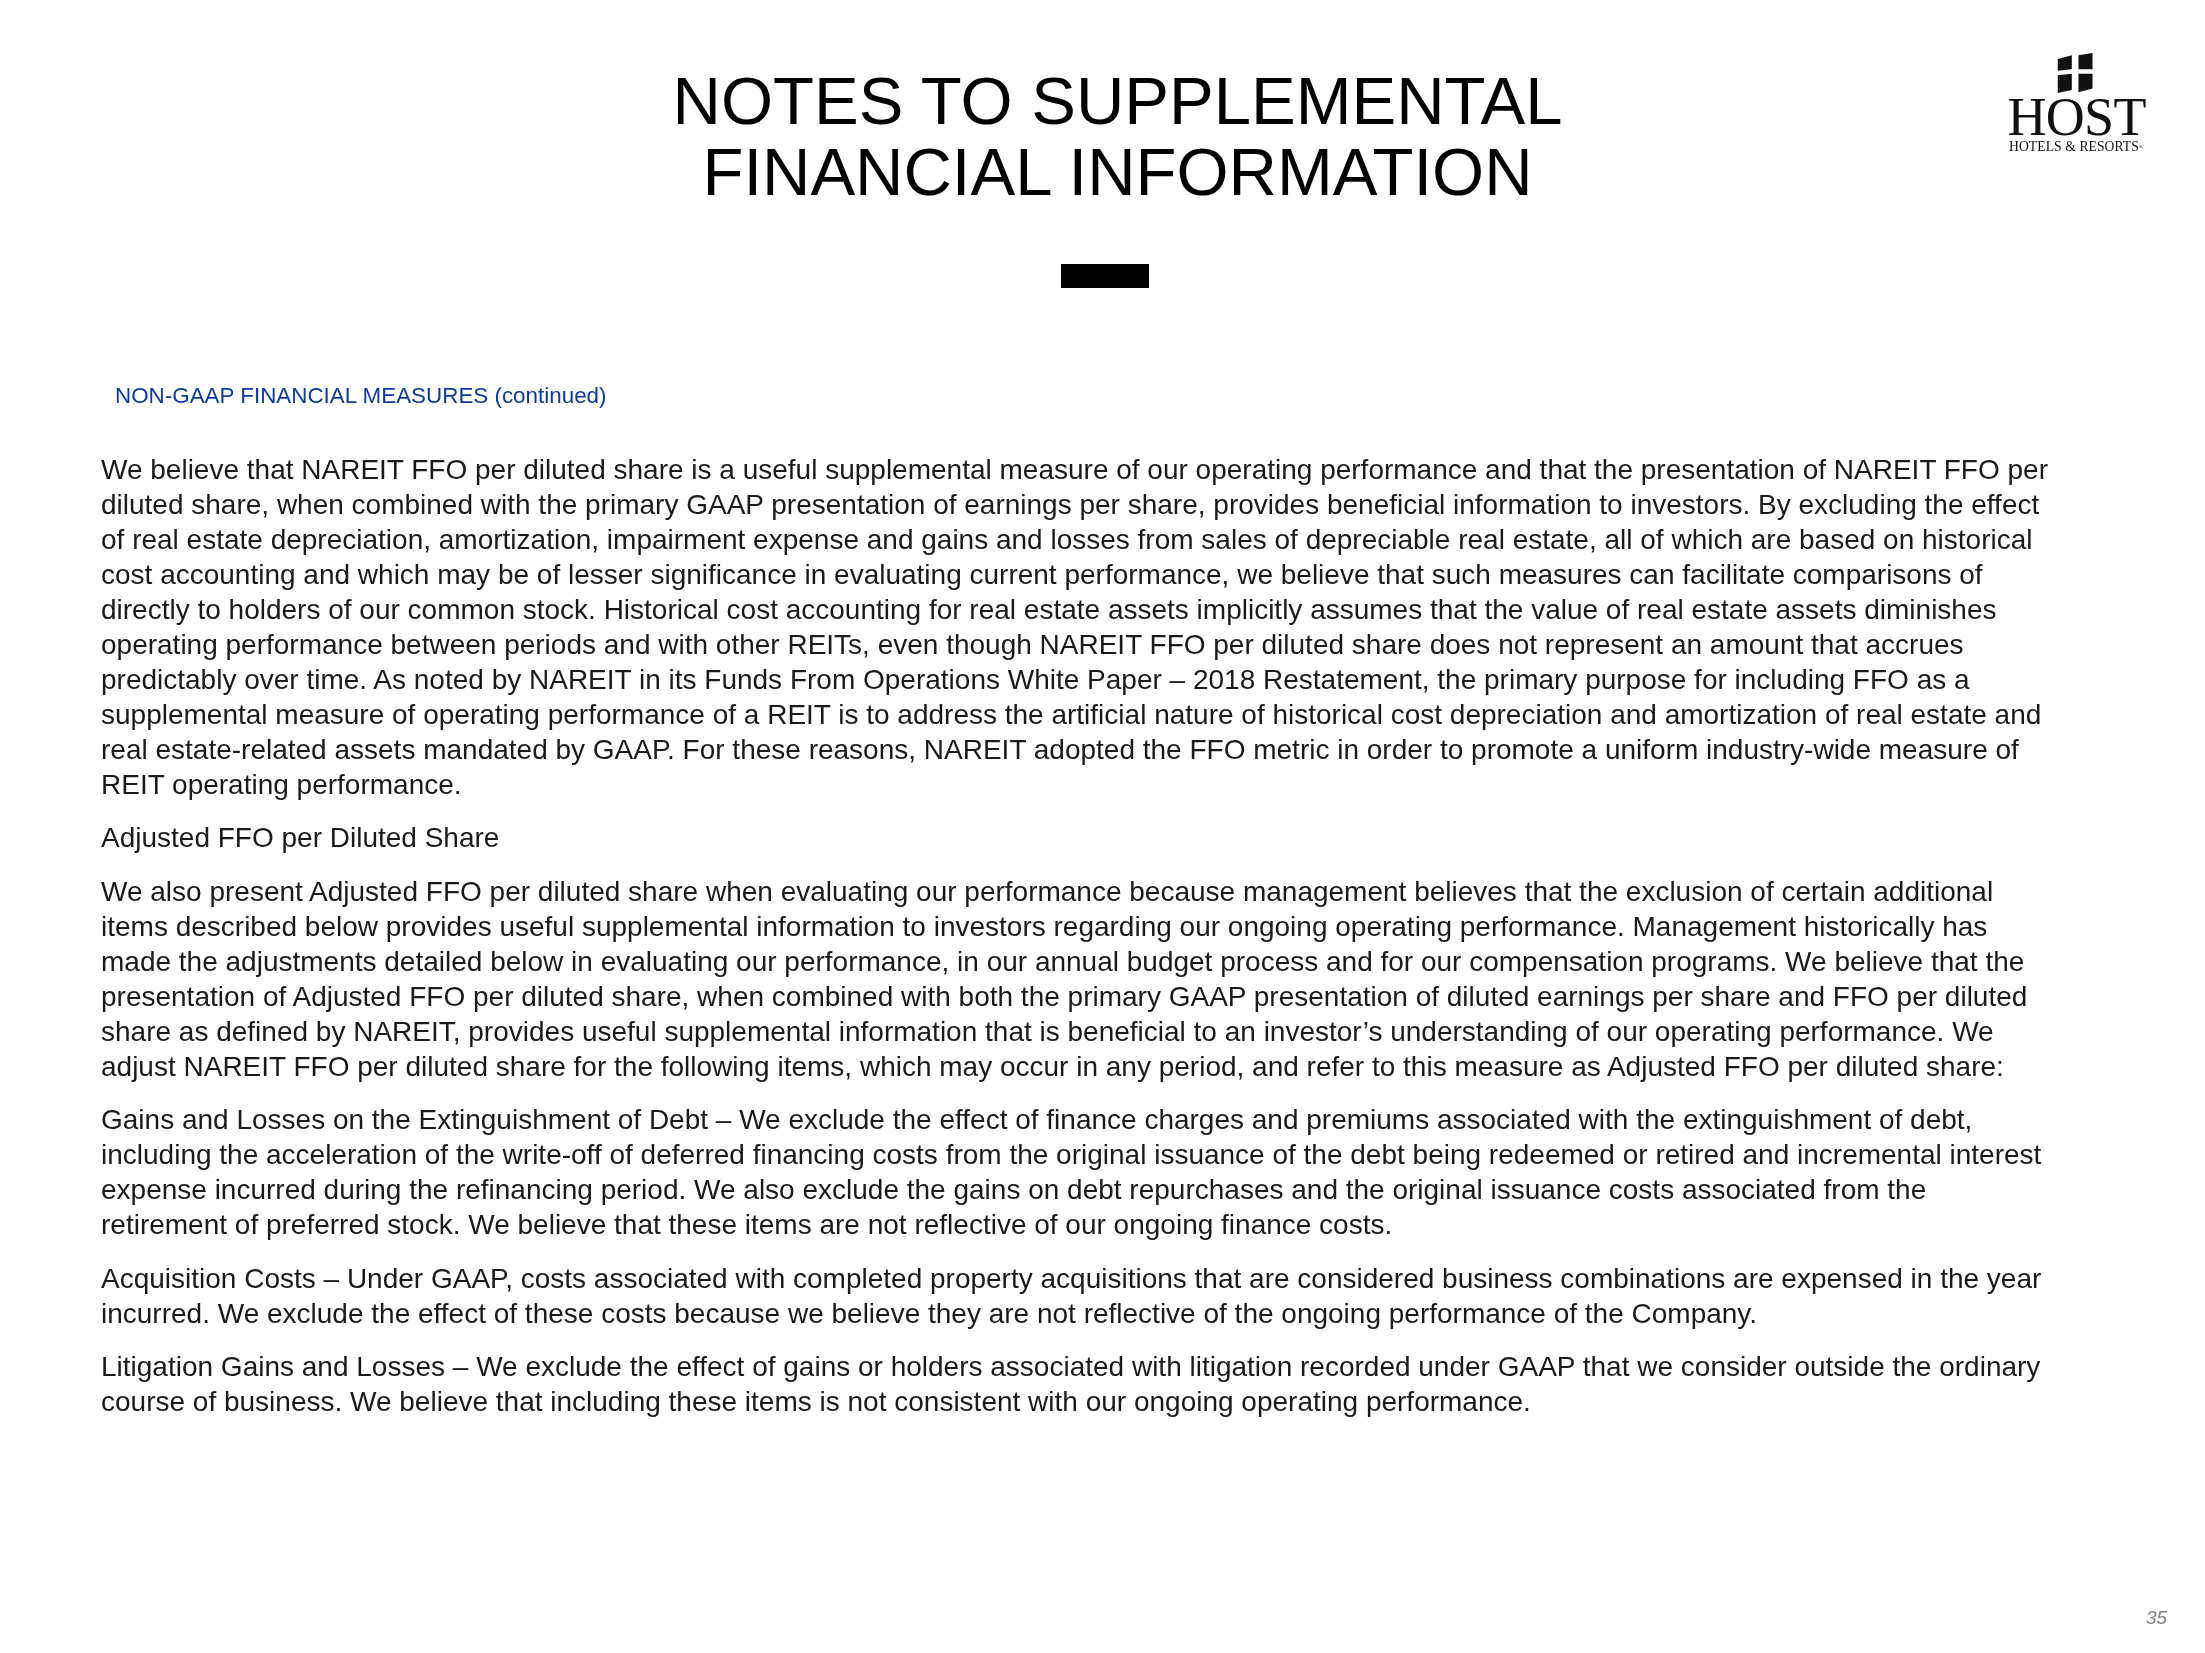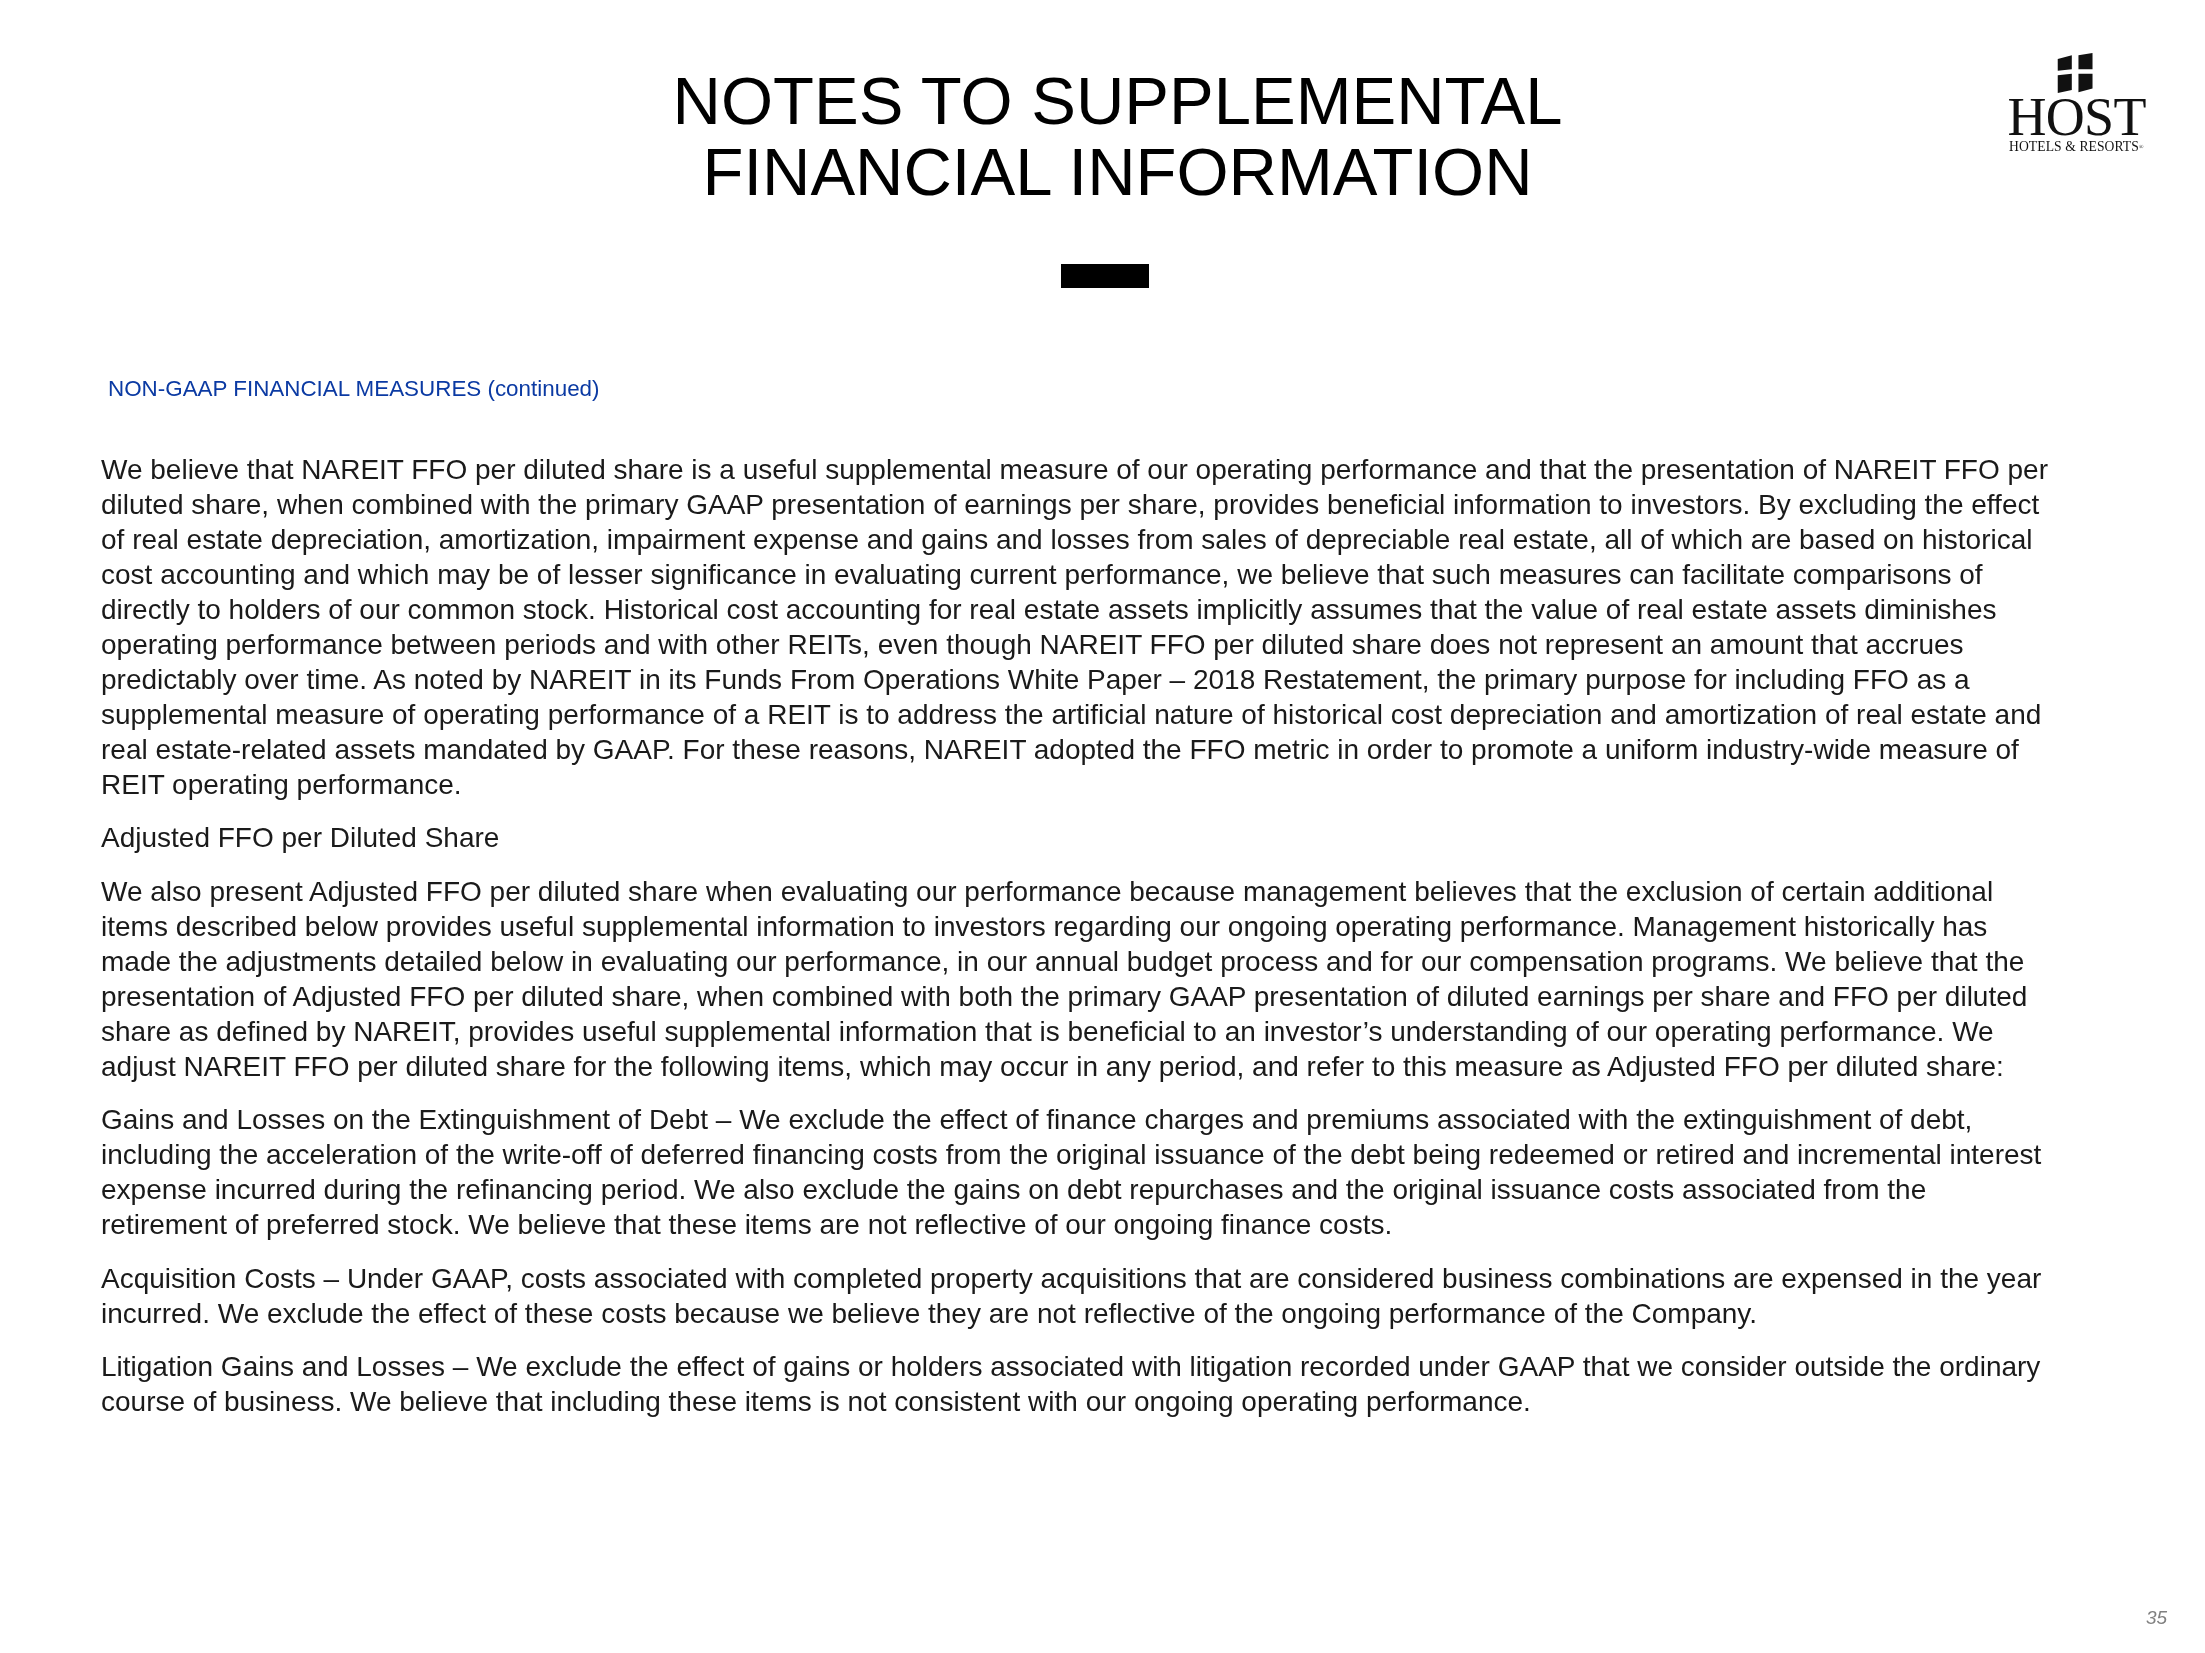--- a/index.html
+++ b/index.html
@@ -125,21 +125,21 @@
     <polygon points="1,8 20,3 20,22 1,24" fill="#111"></polygon>
     <polygon points="1,30 20,28 20,50 1,54" fill="#111"></polygon>
 
     <polygon points="29,3 48,0 48,22 29,22" fill="#111"></polygon>
     <polygon points="29,28 48,28 48,48 29,53" fill="#111"></polygon>
   </svg>
   <div class="logo-word">HOST</div>
   <div class="logo-sub"><span>HOTELS &amp; RESORTS</span><sup>®</sup></div>
 </div>
 
-<h2 class="section-heading" style="margin:8px;font-weight:normal;">NON-GAAP FINANCIAL MEASURES (continued)</h2>
+<h2 class="section-heading" style="margin:15px;font-weight:normal;">NON-GAAP FINANCIAL MEASURES (continued)</h2>
 
 <div class="content">
   <p class="para">
     <span class="line">We believe that NAREIT FFO per diluted share is a useful supplemental measure of our operating performance and that the presentation of NAREIT FFO per</span>
     <span class="line">diluted share, when combined with the primary GAAP presentation of earnings per share, provides beneficial information to investors. By excluding the effect</span>
     <span class="line">of real estate depreciation, amortization, impairment expense and gains and losses from sales of depreciable real estate, all of which are based on historical</span>
     <span class="line">cost accounting and which may be of lesser significance in evaluating current performance, we believe that such measures can facilitate comparisons of</span>
     <span class="line">directly to holders of our common stock. Historical cost accounting for real estate assets implicitly assumes that the value of real estate assets diminishes</span>
     <span class="line">operating performance between periods and with other REITs, even though NAREIT FFO per diluted share does not represent an amount that accrues</span>
     <span class="line">predictably over time. As noted by NAREIT in its Funds From Operations White Paper – 2018 Restatement, the primary purpose for including FFO as a</span>

